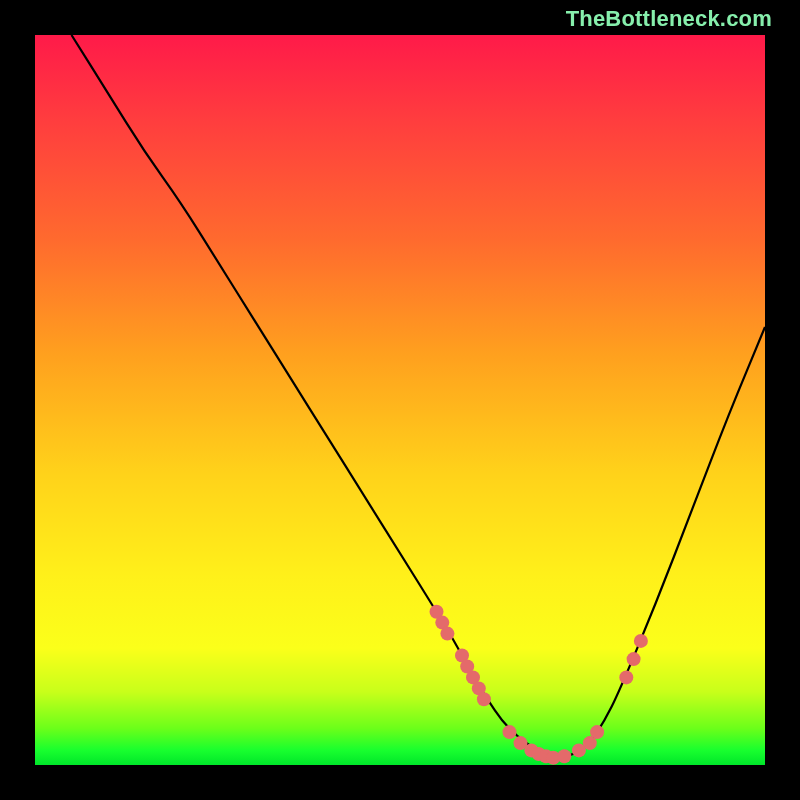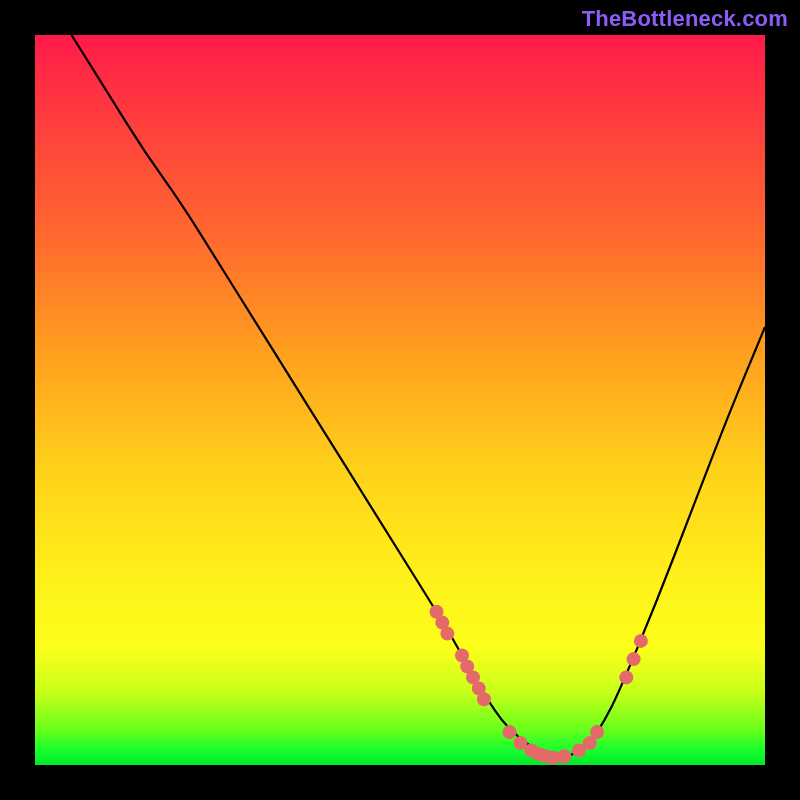--- a/index.html
+++ b/index.html
@@ -34,24 +34,24 @@
       #fbff1a 84%,
       #c8ff1a 90%,
       #6bff1a 95%,
       #18ff2e 98%,
       #00e62a 100%
     );
   }
   .watermark {
     position: absolute;
     top: 6px;
-    right: 12px;
+    right: 28px;
     font-size: 22px;
     font-weight: 600;
-    color: #8b5cf6;
+    color: #86efac;
     letter-spacing: 0.2px;
     user-select: none;
   }
   svg.curve-layer {
     position: absolute;
     inset: 0;
     width: 730px;
     height: 730px;
     overflow: visible;
   }

